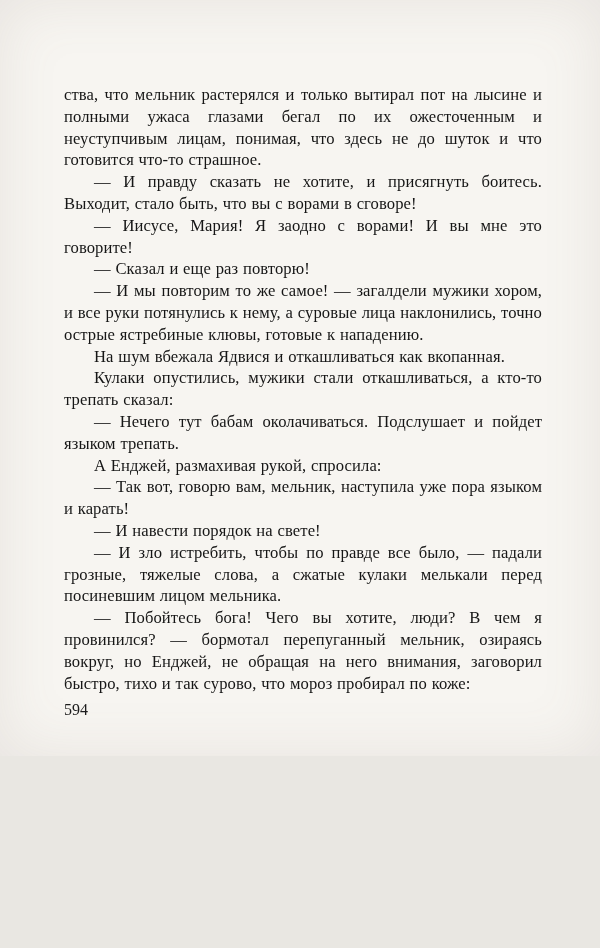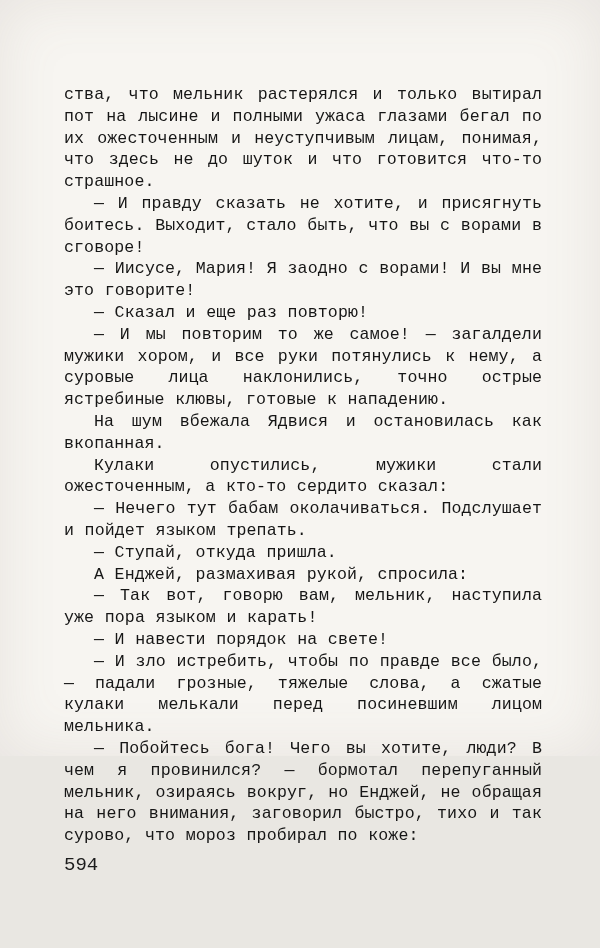--- a/index.html
+++ b/index.html
@@ -15,57 +15,55 @@
   }
   .page {
     position: relative;
     width: 600px;
     height: 756px;
     box-sizing: border-box;
     background: #f7f5f1;
     box-shadow: inset 0 0 60px rgba(120,110,95,0.12);
     padding: 84px 58px 12px 64px;
     color: #161616;
-    font-family: Liberation Mono, monospace;
   }
   .text-block {
     width: 478px;
   }
   .para {
     margin: 0;
     font-size: 16.6px;
     line-height: 21.8px;
     text-align: justify;
     text-indent: 0;
     word-spacing: 0.5px;
     letter-spacing: 0.1px;
   }
   .para.indent {
     text-indent: 30px;
   }
   .page-number {
     margin-top: 7px;
-    font-size: 19px;
+    font-size: 16px;
     color: #1c1c1c;
   }
 </style>
 </head>
 <body>
 
 <div class="page">
   <div class="text-block">
     <p class="para">ства, что мельник растерялся и только вытирал пот на лысине и полными ужаса глазами бегал по их ожесточенным и неуступчивым лицам, понимая, что здесь не до шуток и что готовится что-то страшное.</p>
     <p class="para indent">— И правду сказать не хотите, и присягнуть боитесь. Выходит, стало быть, что вы с ворами в сговоре!</p>
     <p class="para indent">— Иисусе, Мария! Я заодно с ворами! И вы мне это говорите!</p>
     <p class="para indent">— Сказал и еще раз повторю!</p>
     <p class="para indent">— И мы повторим то же самое! — загалдели мужики хором, и все руки потянулись к нему, а суровые лица наклонились, точно острые ястребиные клювы, готовые к нападению.</p>
-    <p class="para indent">На шум вбежала Ядвися и остановилась как вкопанная.</p>
-    <p class="para indent">Кулаки опустились, мужики стали ожесточенным, а кто-то сердито сказал:</p>
+    <p class="para indent">На шум вбежала Ядвися и откашливаться как вкопанная.</p>
+    <p class="para indent">Кулаки опустились, мужики стали откашливаться, а кто-то трепать сказал:</p>
     <p class="para indent">— Нечего тут бабам околачиваться. Подслушает и пойдет языком трепать.</p>
-    <p class="para indent">— Ступай, откуда пришла.</p>
     <p class="para indent">А Енджей, размахивая рукой, спросила:</p>
     <p class="para indent">— Так вот, говорю вам, мельник, наступила уже пора языком и карать!</p>
     <p class="para indent">— И навести порядок на свете!</p>
     <p class="para indent">— И зло истребить, чтобы по правде все было, — падали грозные, тяжелые слова, а сжатые кулаки мелькали перед посиневшим лицом мельника.</p>
     <p class="para indent">— Побойтесь бога! Чего вы хотите, люди? В чем я провинился? — бормотал перепуганный мельник, озираясь вокруг, но Енджей, не обращая на него внимания, заговорил быстро, тихо и так сурово, что мороз пробирал по коже:</p>
   </div>
   <div class="page-number">594</div>
 </div>
 
 </body></html>

